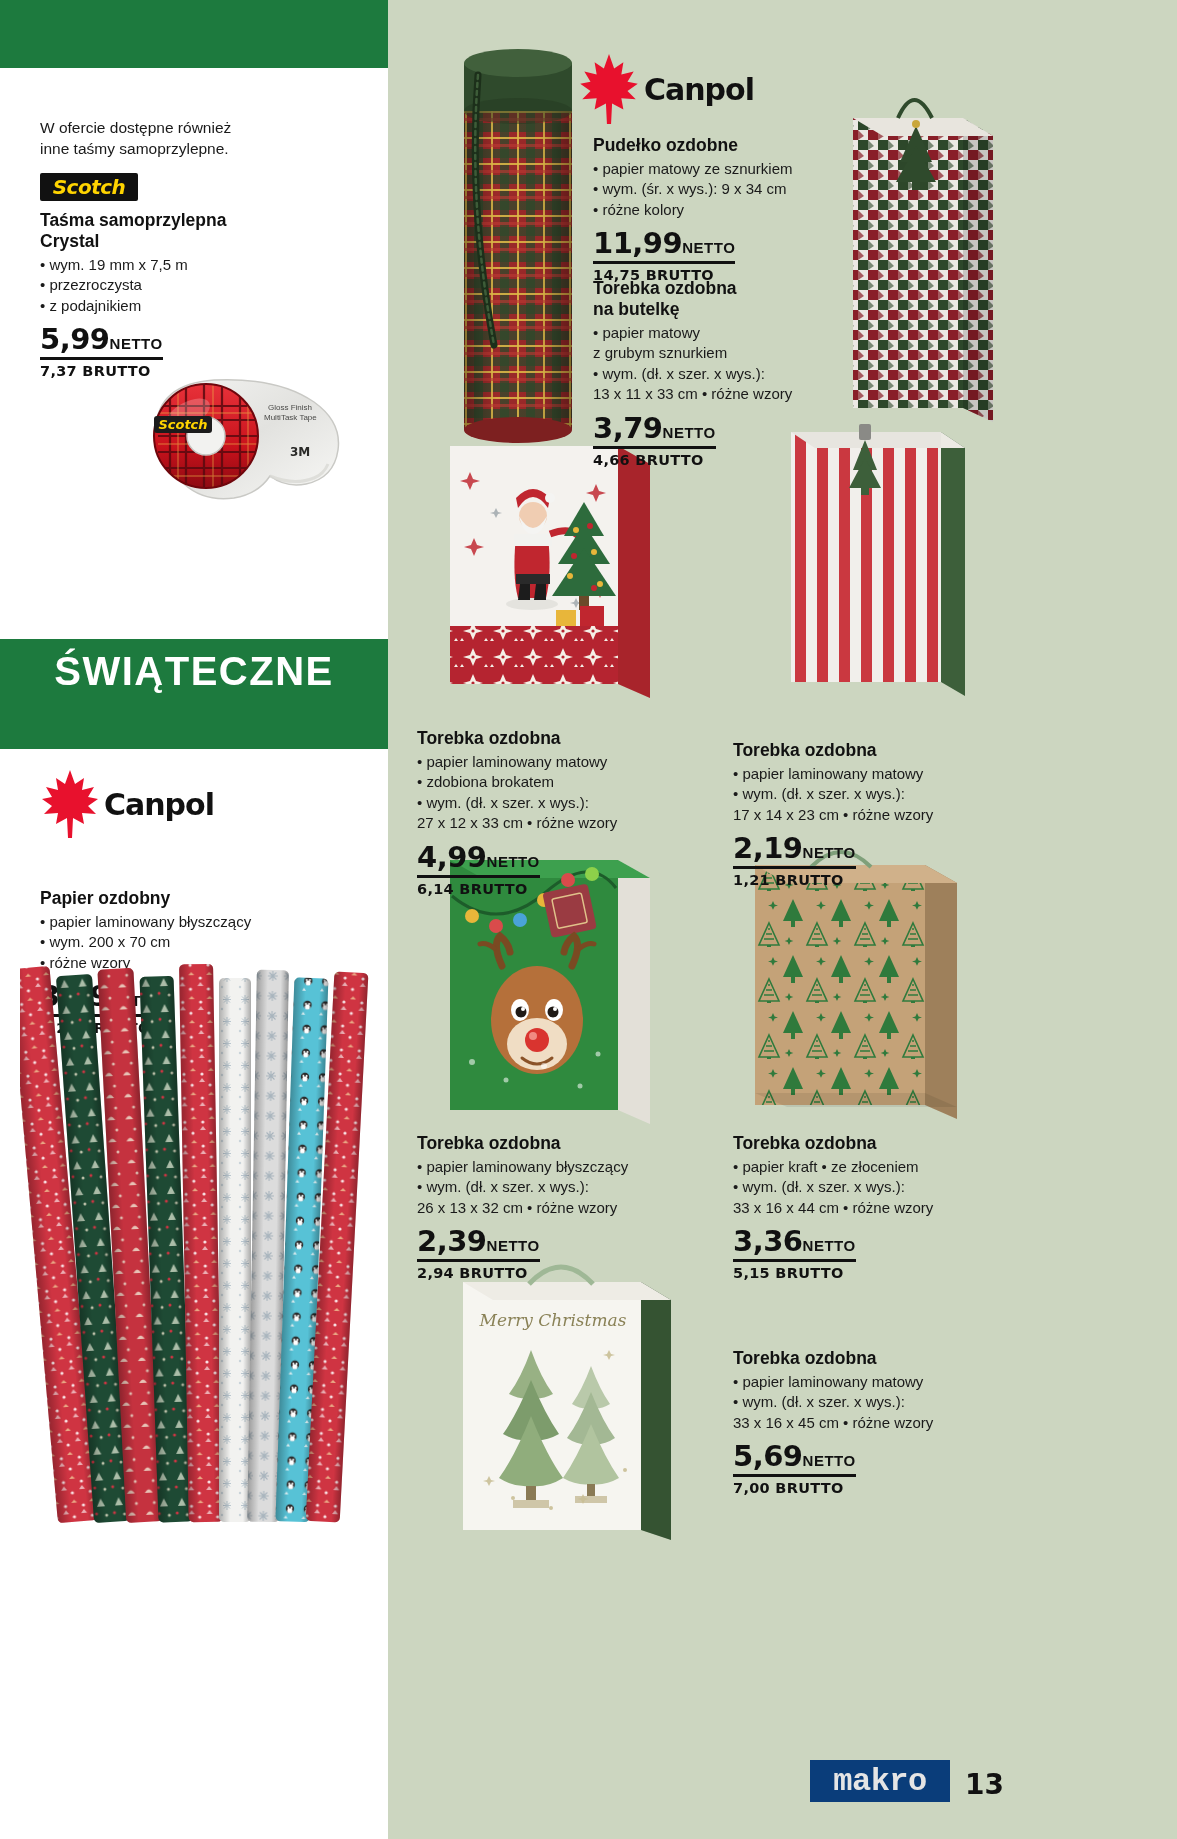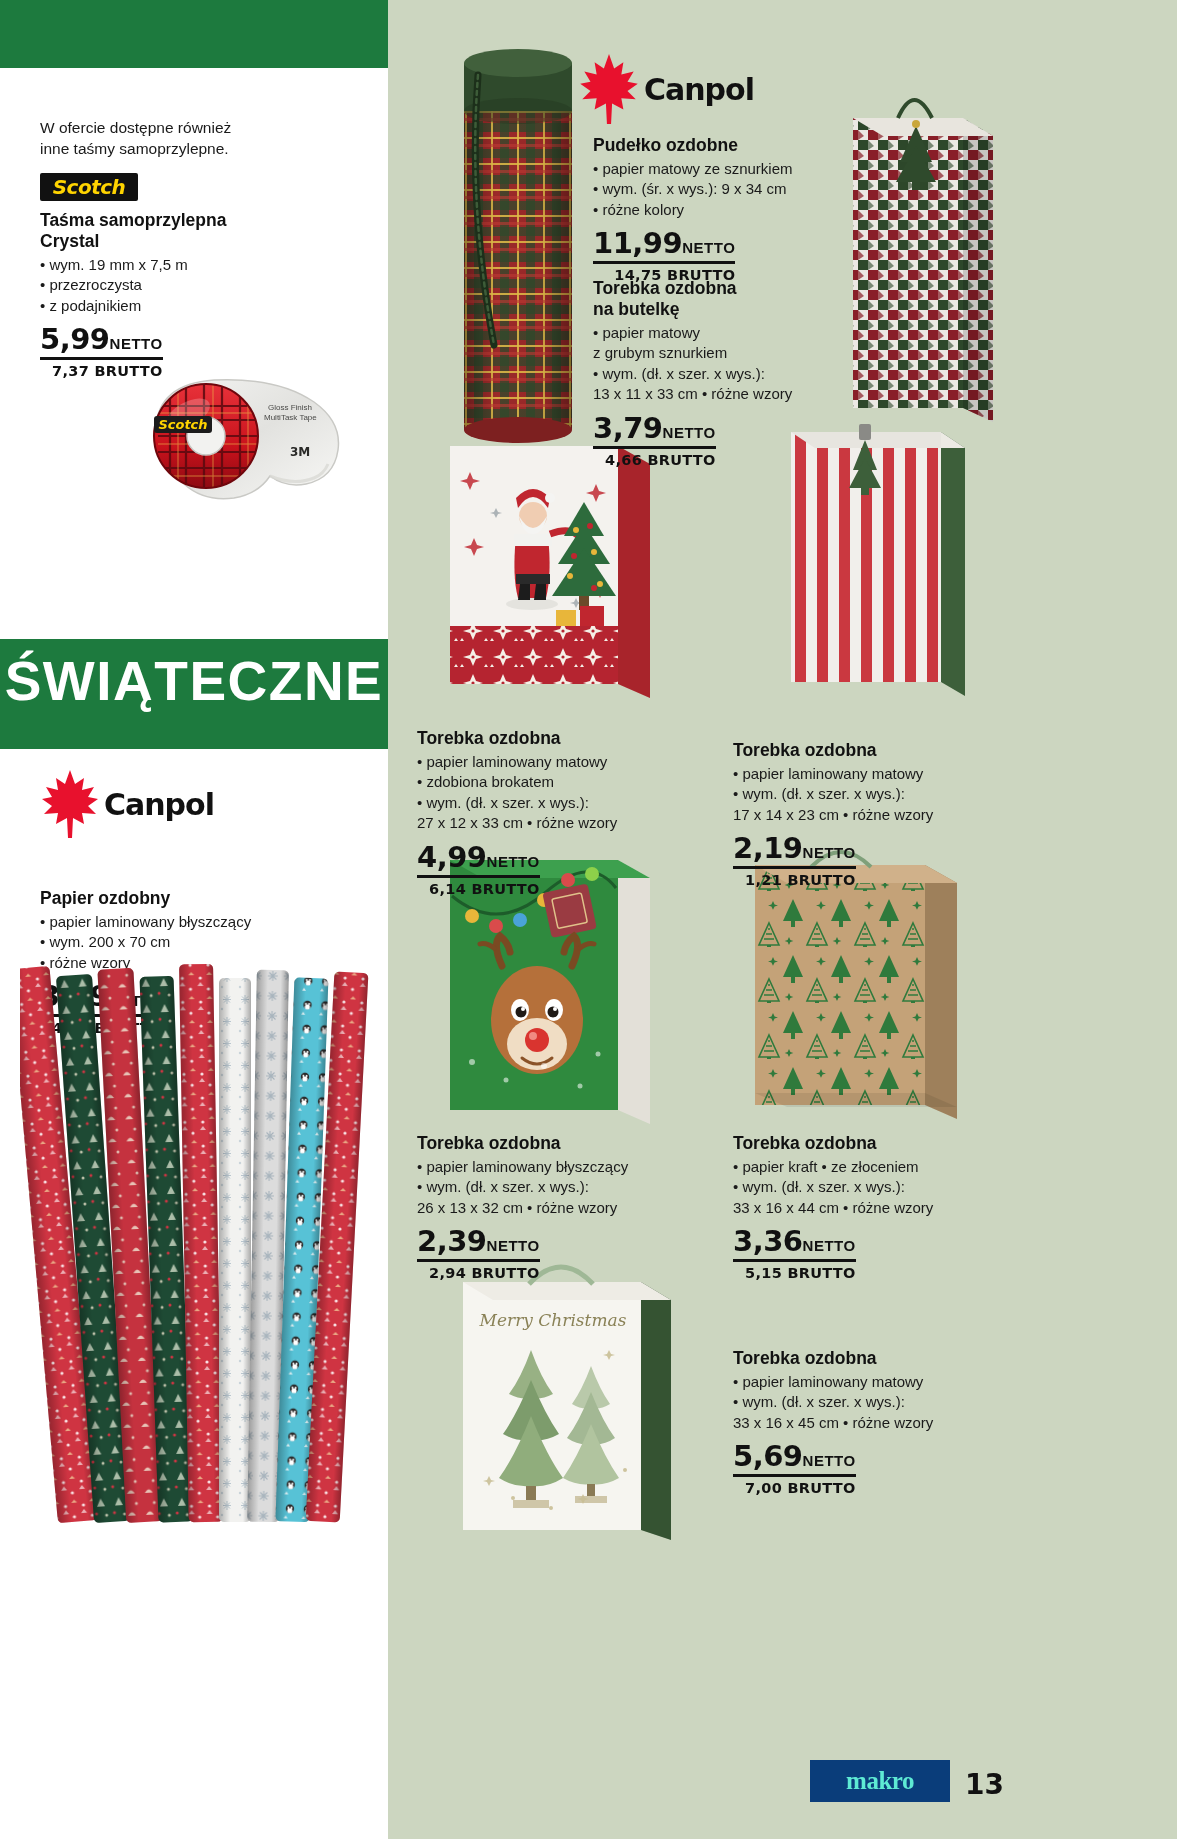--- a/index.html
+++ b/index.html
@@ -20,54 +20,54 @@
 
   .scotch-logo { position: absolute; left: 40px; top: 173px; width: 98px; height: 28px;
     background: #111111; border-radius: 2px; display: flex; align-items: center; justify-content: center; }
   .scotch-logo span { color: #ffd400; font-size: 20px; font-weight: bold; font-style: italic;
     letter-spacing: -0.5px; font-family: "DejaVu Sans", sans-serif; }
 
   .prod-title { font-size: 17.5px; font-weight: bold; color: #111; line-height: 1.2; }
   .bullets { font-size: 15px; line-height: 1.36; color: #1a1a1a; margin-top: 3px; }
   .bullets div { white-space: nowrap; }
 
-  .price-block { margin-top: 9px; display: inline-block; text-align: right; }
+  .price-block { margin-top: 9px; display: inline-block; }
   .price-netto { font-size: 29px; font-weight: bold; color: #111; letter-spacing: -0.5px;
     font-family: "DejaVu Sans", sans-serif; line-height: 1; }
   .price-netto .suffix { font-size: 15px; font-weight: bold; letter-spacing: 0.5px;
     font-family: "Liberation Sans", sans-serif; }
   .price-rule { height: 3px; background: #111; margin-top: 3px; }
   .price-brutto { font-size: 14.5px; font-weight: bold; color: #111; letter-spacing: 0.3px;
     margin-top: 3px; font-family: "DejaVu Sans", sans-serif; }
 
   .tape-img { position: absolute; left: 118px; top: 358px; width: 230px; height: 170px; }
 
   .green-banner { position: absolute; left: 0; top: 639px; width: 388px; height: 110px;
     background: #1d7a3e; color: #fff; text-align: center; }
-  .banner-l1 { font-size: 55px; font-weight: bold; letter-spacing: 1.5px; padding-top: 10px;
+  .banner-l1 { font-size: 40px; font-weight: bold; letter-spacing: 1.5px; padding-top: 10px;
     font-family: "Liberation Sans", sans-serif; }
   .banner-l2 { font-size: 31px; font-style: italic; font-family: "DejaVu Serif", serif;
     margin-top: -2px; letter-spacing: 1px; }
 
   .canpol-logo { display: flex; align-items: center; gap: 4px; }
   .canpol-word { font-size: 30px; font-weight: bold; color: #111; letter-spacing: -1px;
     font-family: "DejaVu Sans", sans-serif; }
 
   .rolls-img { position: absolute; left: 20px; top: 948px; width: 350px; height: 580px; }
 
   
   .right-col { position: absolute; left: 388px; top: 0; width: 789px; height: 1839px;
     background: #ccd6c0; }
 
   .r-text { position: absolute; color: #1a1a1a; }
 
   .makro-footer { position: absolute; left: 810px; top: 1760px; width: 140px; height: 42px;
     background: #0a3d7a; display: flex; align-items: center; justify-content: center; }
-  .makro-footer span { color: #5eead4; font-size: 25px; font-weight: bold;
-    font-family: Liberation Serif, serif; letter-spacing: -0.5px; }
+  .makro-footer span { color: #e5e5e5; font-size: 32px; font-weight: bold;
+    font-family: Liberation Mono, monospace; letter-spacing: -0.5px; }
   .page-no { position: absolute; left: 965px; top: 1768px; font-size: 28px; font-weight: bold;
     color: #111; font-family: "DejaVu Sans", sans-serif; }
 
   .prodimg { position: absolute; }
 </style>
 </head>
 <body>
 
 <div id="page">
 

